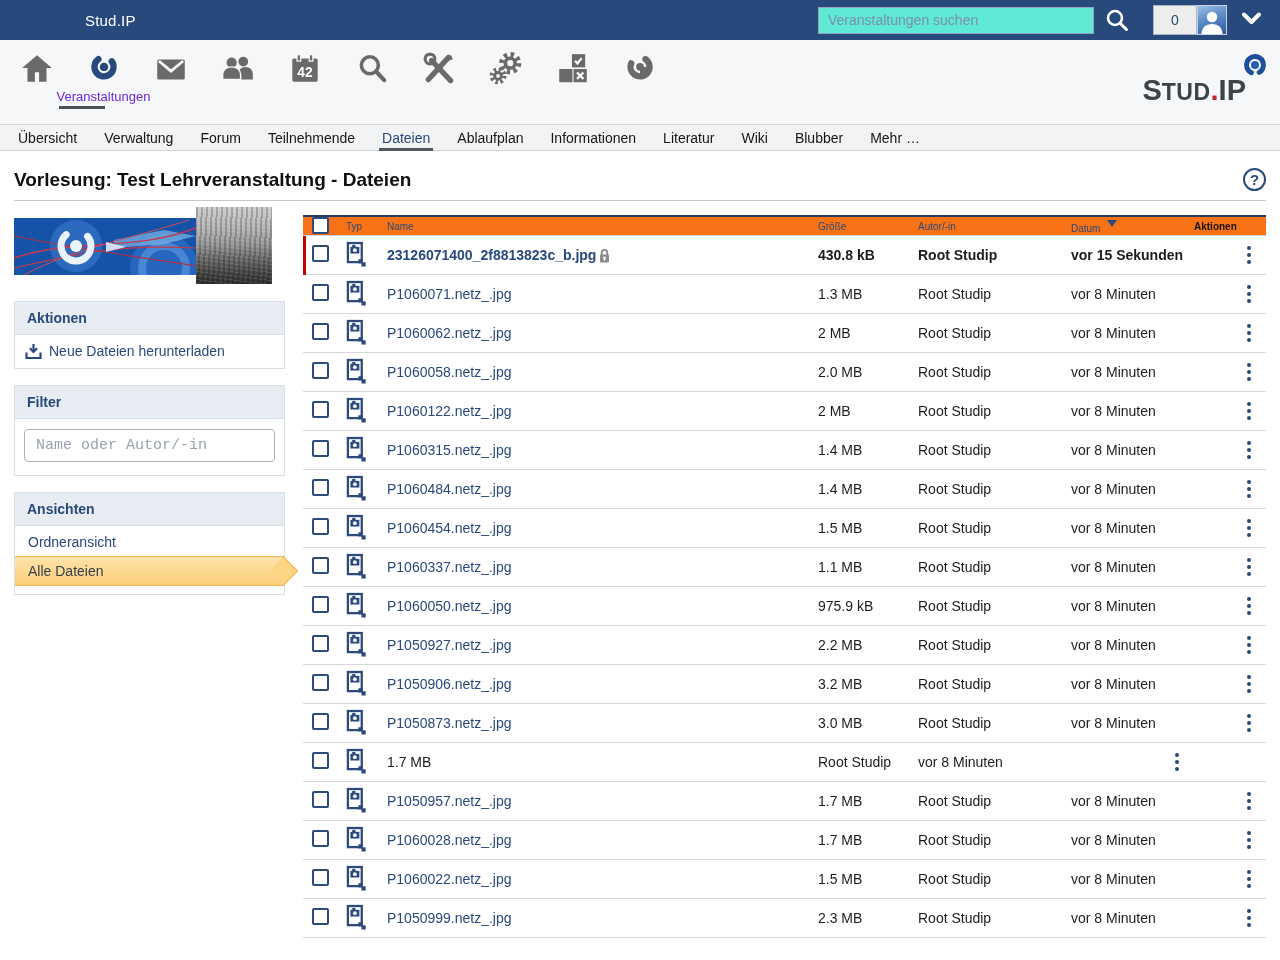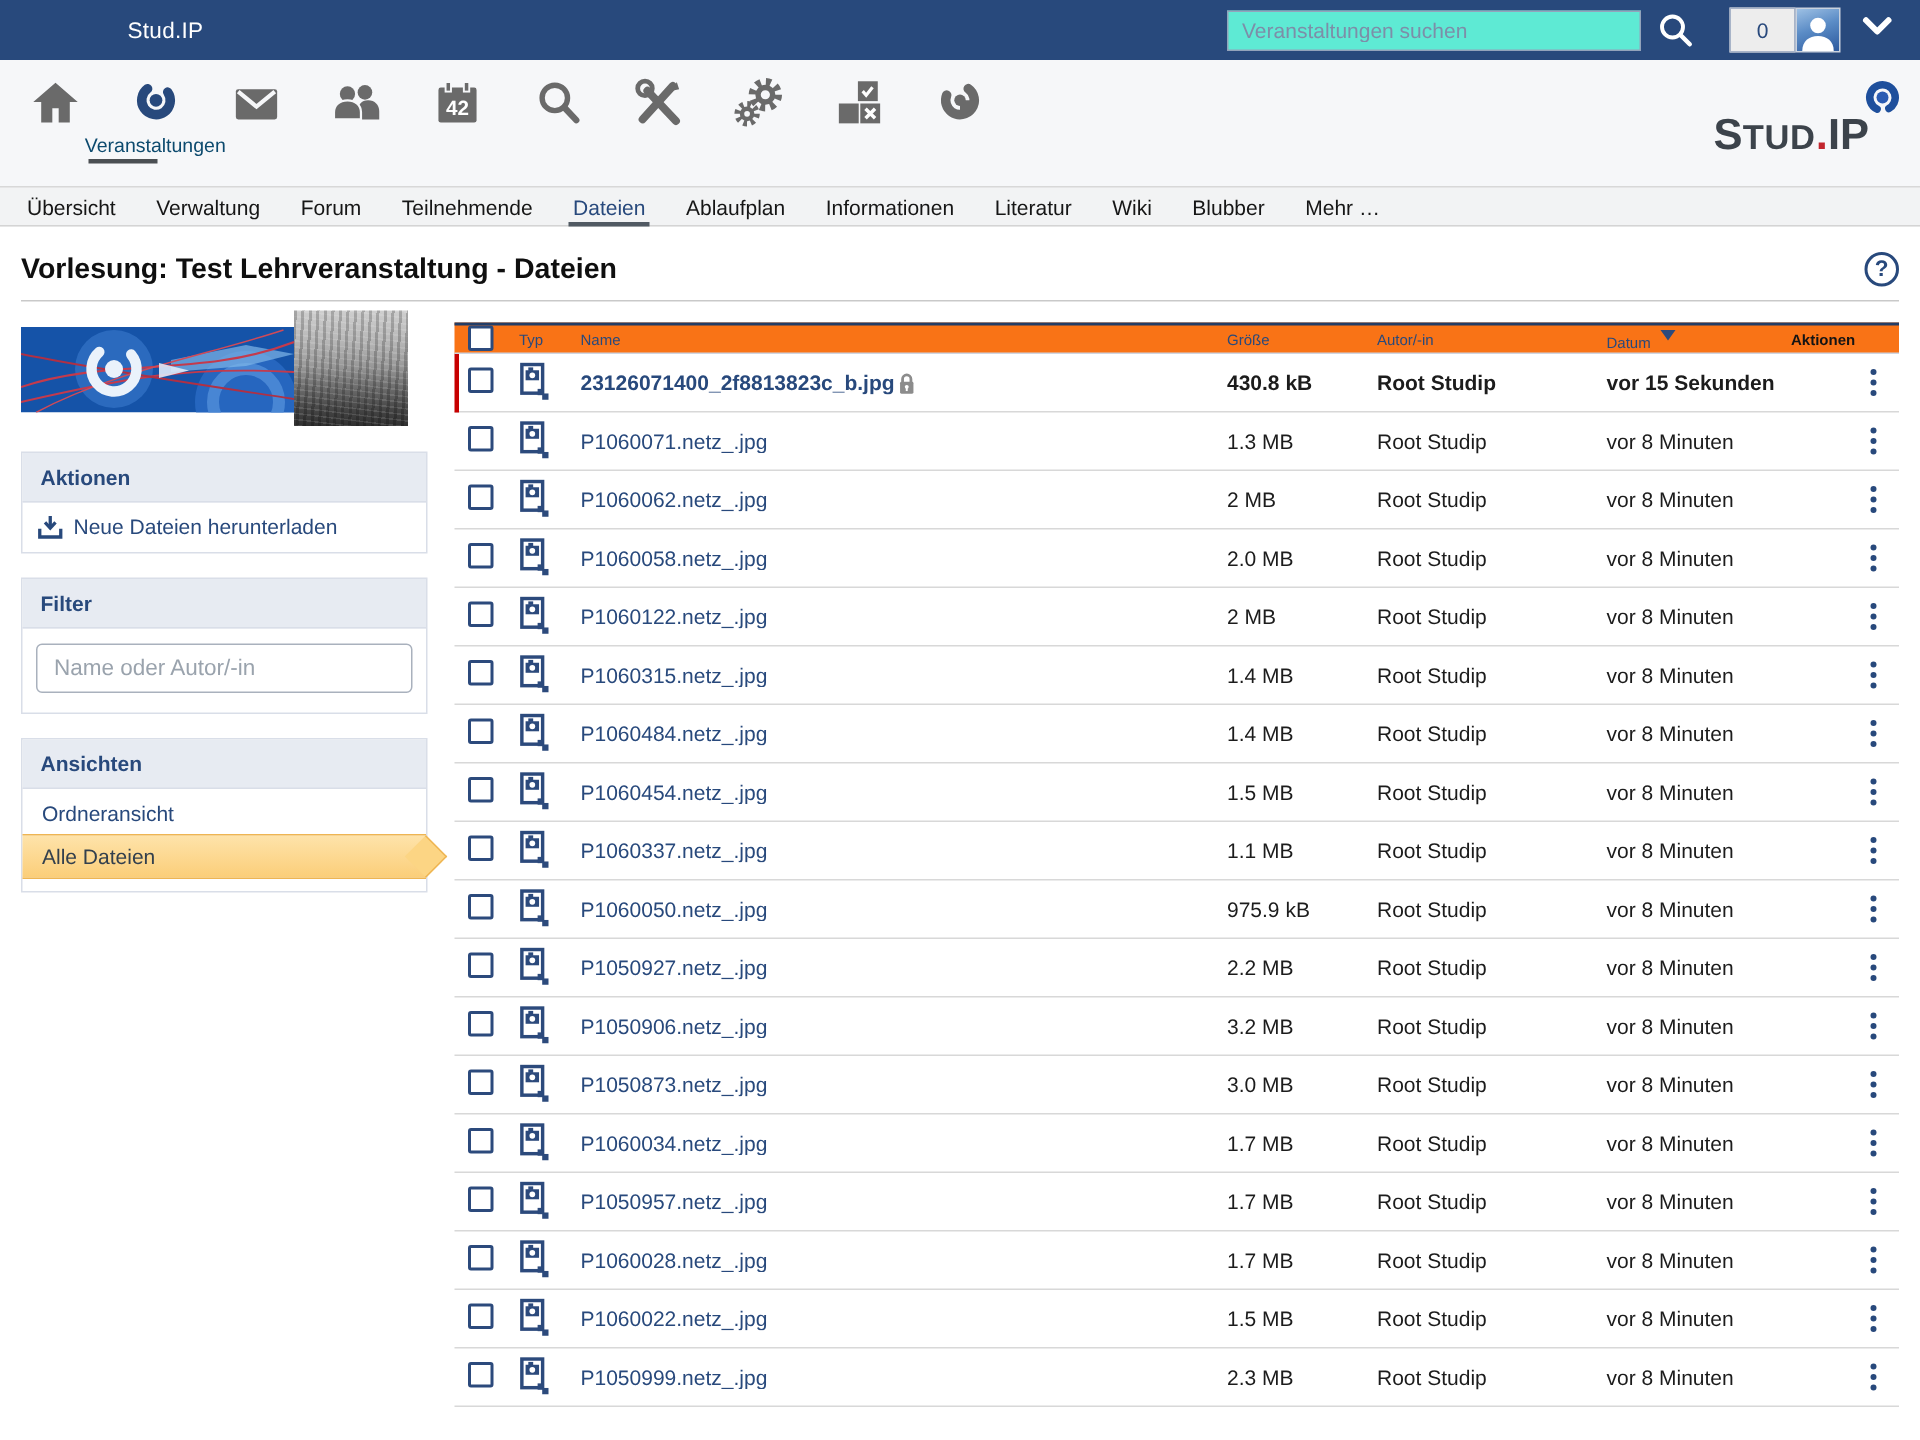--- a/index.html
+++ b/index.html
@@ -18,21 +18,21 @@
     display:flex;align-items:center;justify-content:center;color:#28497c;font-size:14px;}
   .tb-avatar{width:30px;height:30px;border:1px solid #c9d2de;
     background:linear-gradient(160deg,#9dc0e4 0%,#5b8cc6 45%,#2d5a9e 100%);
     display:flex;align-items:flex-end;justify-content:center;overflow:hidden;}
   .tb-chevron{margin:0 18px 0 14px;}
 
   
   .header{height:84px;background:#f6f7f9;position:relative;}
   .main-nav{display:flex;margin-left:3px;padding-top:11px;}
   .nav-slot{width:67px;display:flex;flex-direction:column;align-items:center;cursor:pointer;}
-  .nav-slot .navlabel{font-size:13px;color:#0c4a6e;margin-top:2px;white-space:nowrap;}
+  .nav-slot .navlabel{font-size:13px;color:#6d28d9;margin-top:2px;white-space:nowrap;}
   .nav-underline{width:46px;height:3px;background:#4b4f53;margin-top:2px;transform:translateX(-22px);}
   .logo{position:absolute;right:20px;top:34px;display:flex;align-items:baseline;color:#3c434b;font-weight:bold;}
   .logo .l1{font-size:29px;}
   .logo .l2{font-size:23px;letter-spacing:.5px;}
   .logo .ldot{font-size:29px;color:#c2262e;}
   .logo .l3{font-size:29px;position:relative;padding-right:14px;}
   .logo-spiral{position:absolute;right:-8px;top:-22px;}
 
   
   .tabbar{height:27px;background:#f2f3f4;border-top:1px solid #d8d8d8;border-bottom:1px solid #d4d4d4;
@@ -62,21 +62,21 @@
       repeating-linear-gradient(93deg,rgba(0,0,0,.20) 0 2px,transparent 2px 5px),
       repeating-linear-gradient(7deg,rgba(255,255,255,.12) 0 1px,transparent 1px 4px),
       linear-gradient(180deg,#cfcfcf 0%,#b5b5b5 28%,#999 48%,#6e6e6e 66%,#454545 86%,#303030 100%);}
   .sb-box{border:1px solid #d9dee8;margin-bottom:16px;background:#fff;}
   .sb-head{background:#e7ebf2;color:#28497c;font-weight:bold;font-size:14px;
     padding:8px 12px;border-bottom:1px solid #d9dee8;}
   .sb-action{display:flex;align-items:flex-start;gap:7px;padding:8px 10px;color:#28497c;
     font-size:14px;text-decoration:none;cursor:pointer;}
   .sb-filterbody{padding:10px 9px 13px;}
   .sb-filterbody input{width:100%;height:33px;border:1px solid #a9b1bd;border-radius:4px;
-    padding:0 11px;font-size:15px;font-family:Liberation Sans, sans-serif;color:#404040;}
+    padding:0 11px;font-size:15px;font-family:Liberation Mono, monospace;color:#404040;}
   .sb-filterbody input::placeholder{color:#9aa3ad;}
   .views{padding:2px 0 8px;}
   .view-item{padding:6px 13px;font-size:14px;color:#28497c;cursor:pointer;position:relative;}
   .view-item.active{color:#33404d;background:linear-gradient(#fee3aa,#fbce79);
     border-top:1px solid #eeb553;border-bottom:1px solid #eeb553;}
   .view-item.active::after{content:"";position:absolute;right:-10px;top:50%;width:19px;height:19px;
     transform:translateY(-50%) rotate(45deg);background:#fcd584;
     border-top:1px solid #eeb553;border-right:1px solid #eeb553;}
 
   
@@ -720,24 +720,20 @@
         <svg width="21" height="26" viewBox="0 0 22 27">
           <rect x="2" y="2" width="14.5" height="20" fill="#fff" stroke="#2c4a7c" stroke-width="2.4"></rect>
           <rect x="6.5" y="4" width="3.4" height="2.4" fill="#2c4a7c"></rect>
           <rect x="4.6" y="6" width="9.4" height="7" fill="#2c4a7c"></rect>
           <circle cx="9.3" cy="9.5" r="2" fill="#fff"></circle>
           <rect x="13" y="19" width="4.4" height="4.4" fill="#2c4a7c"></rect>
           <rect x="16.2" y="22.2" width="4.4" height="4.4" fill="#2c4a7c"></rect>
         </svg>
       </span>
     </div>
-    <div class="c-name">
-      <a class="fname">P1060034.netz_.jpg</a>
-
-    </div>
     <div class="c-size">1.7 MB</div>
     <div class="c-author">Root Studip</div>
     <div class="c-date">vor 8 Minuten</div>
     <div class="c-actions">
             <span class="dots">
               <i></i>
               <i></i>
               <i></i>
             </span>
           </div>

